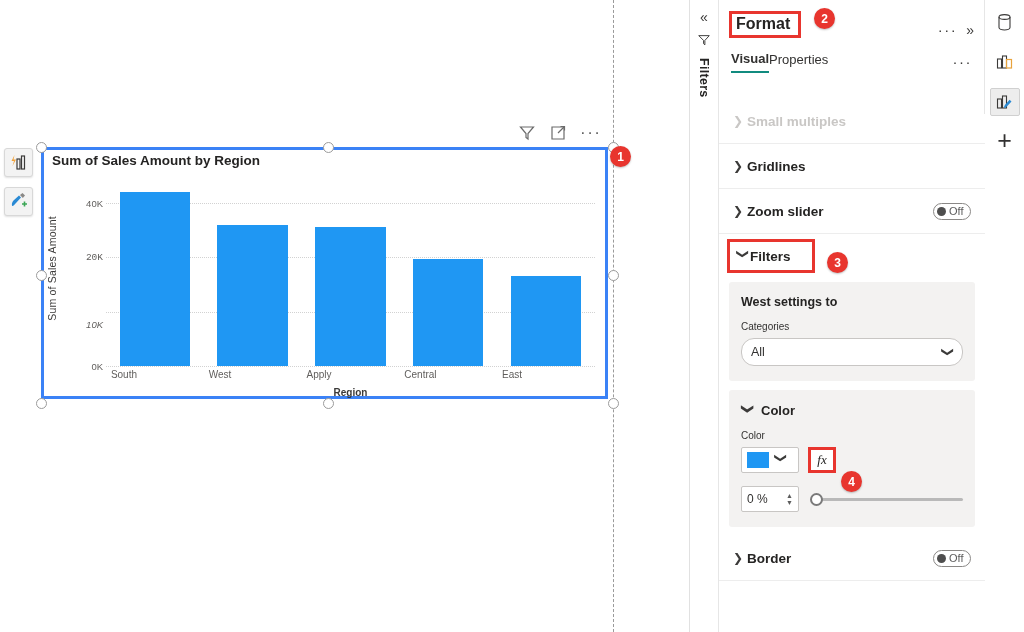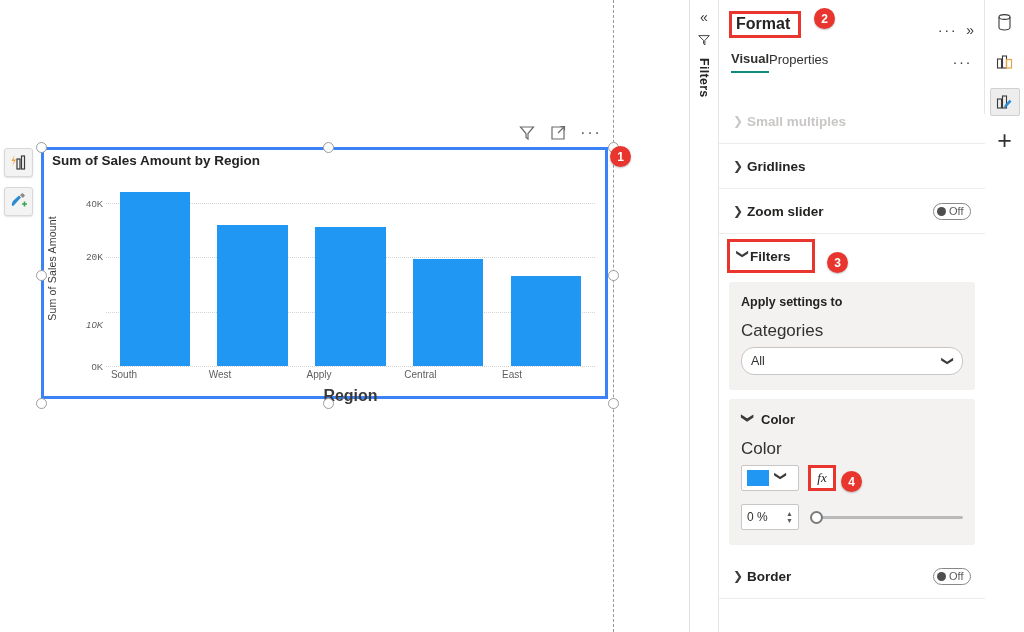--- a/index.html
+++ b/index.html
@@ -118,21 +118,21 @@
     width: 489px;
     display: flex; justify-content: space-around;
   }
   .x-label {
     width: 18%; text-align: left;
     font-size: 10px; color: #605e5c;
   }
   .x-axis-title {
     position: absolute; left: 62px; top: 211px;
     width: 489px; text-align: center;
-    font-size: 16px; font-weight: bold; color: #3b3a39;
+    font-size: 10px; font-weight: bold; color: #3b3a39;
   }
 
   
   .right-rail {
     position: absolute; left: 690px; top: 0;
     width: 29px; height: 632px;
     background: #ffffff;
     border-right: 1px solid #e6e6e6;
     padding-top: 10px;
     display: flex; flex-direction: column; align-items: center; gap: 9px;
@@ -218,21 +218,21 @@
     width: 88px; margin: 5px 0 5px 8px;
     height: 34px; padding: 0 6px;
     position: relative;
   }
 
   .card {
     margin: 9px 10px; padding: 13px 12px 15px 12px;
     background: #f3f2f1; border-radius: 3px;
   }
   .card-head { font-size: 12.5px; font-weight: bold; color: #252423; margin-bottom: 12px; }
-  .field-label { font-size: 17px; color: #323130; margin-bottom: 6px; }
+  .field-label { font-size: 10px; color: #323130; margin-bottom: 6px; }
   .select {
     height: 28px; background: #fff;
     border: 1px solid #c8c6c4; border-radius: 13px;
     display: flex; align-items: center; padding: 0 9px;
     font-size: 12.5px; color: #323130; cursor: pointer;
   }
   .select .chev { margin-left: auto; font-size: 12px; color: #3b3a39; width: auto; }
 
   .sub-head {
     display: flex; align-items: center; gap: 6px;
@@ -444,21 +444,21 @@
           <div class="toggle-label">Off</div>
         </div>
       </div>
 
       <div class="sec-row highlight">
         <div class="chev" style="display: inline-block; transform: rotate(90deg);">❯</div>
         <div class="sec-label">Filters</div>
       </div>
 
       <div class="card">
-        <div class="card-head">Apply settings to</div>
+        <div class="card-head">West settings to</div>
         <div class="field-label">Categories</div>
         <div class="select">
           <span>All</span>
           <span class="chev" style="display: inline-block; transform: rotate(90deg);">❯</span>
         </div>
       </div>
 
       <div class="card">
         <div class="sub-head">
           <span class="chev" style="display: inline-block; transform: rotate(90deg);">❯</span>

